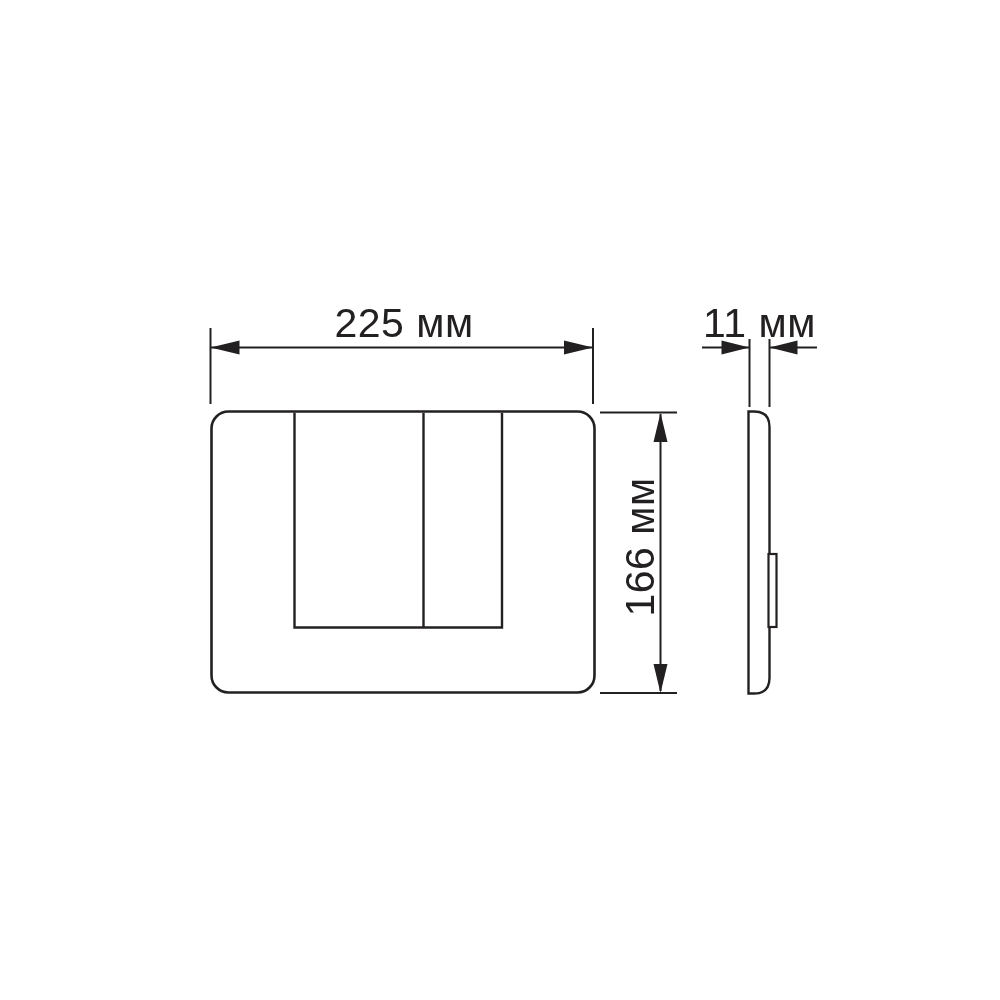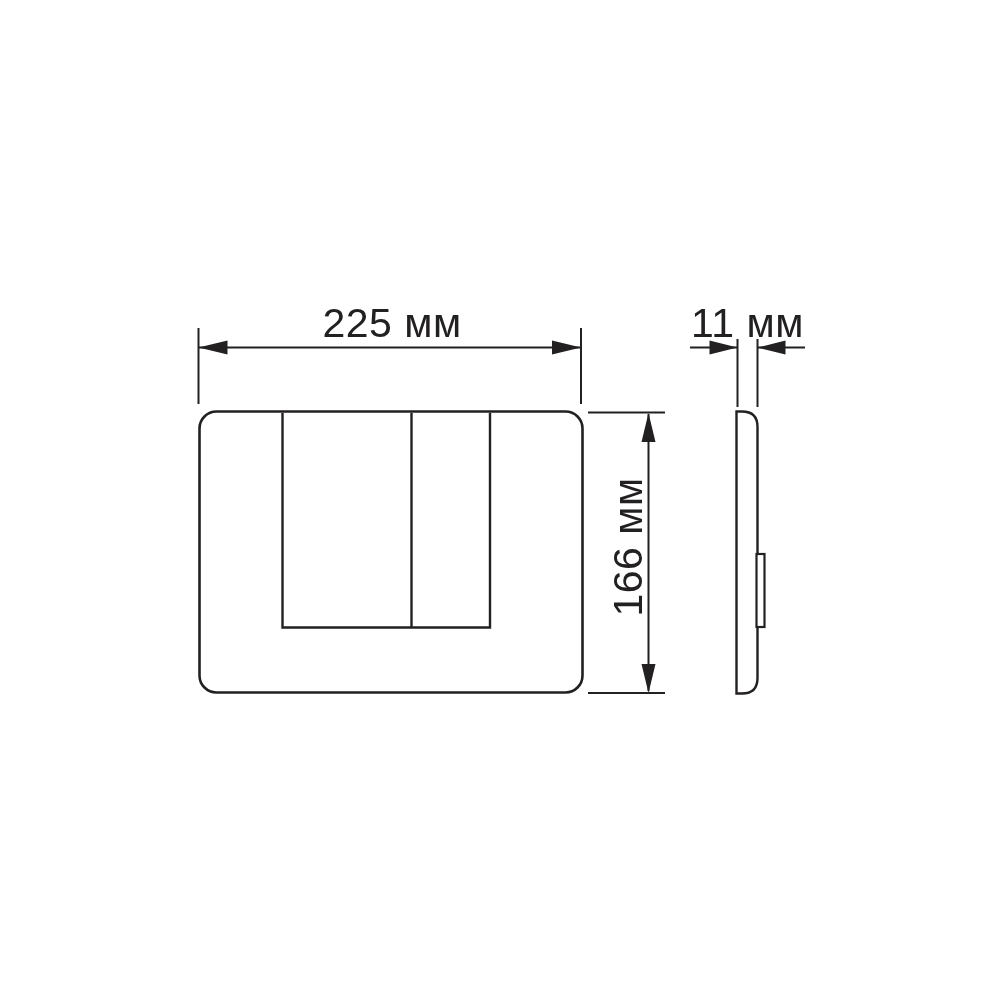--- a/index.html
+++ b/index.html
@@ -6,20 +6,21 @@
     margin: 0;
     padding: 0;
     background: #ffffff;
   }
   .canvas {
     position: relative;
     width: 924px;
     height: 1000px;
     background: #ffffff;
     overflow: hidden;
+    padding-left: 12px;
   }
   svg {
     display: block;
   }
   .outline {
     fill: #ffffff;
     stroke: #232021;
     stroke-width: 2.6;
   }
   .thin-outline {

